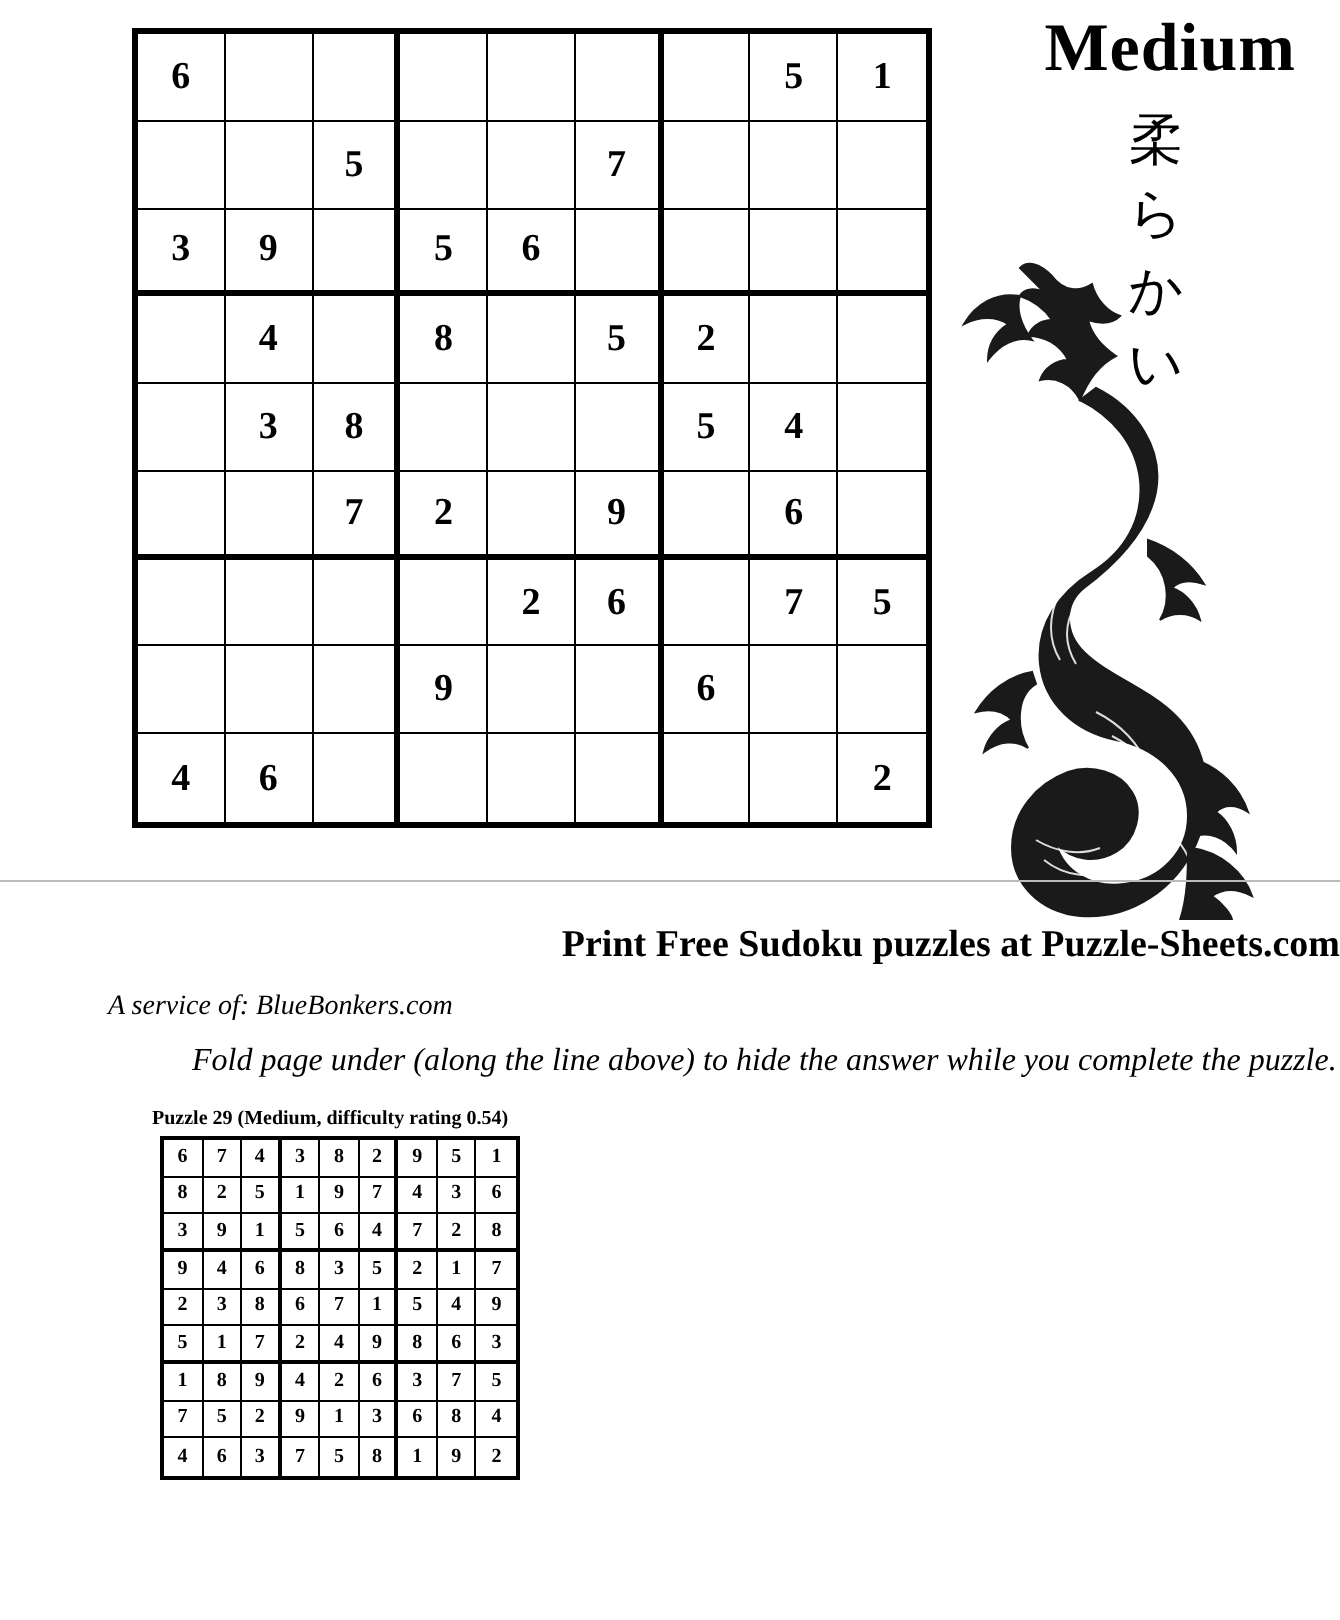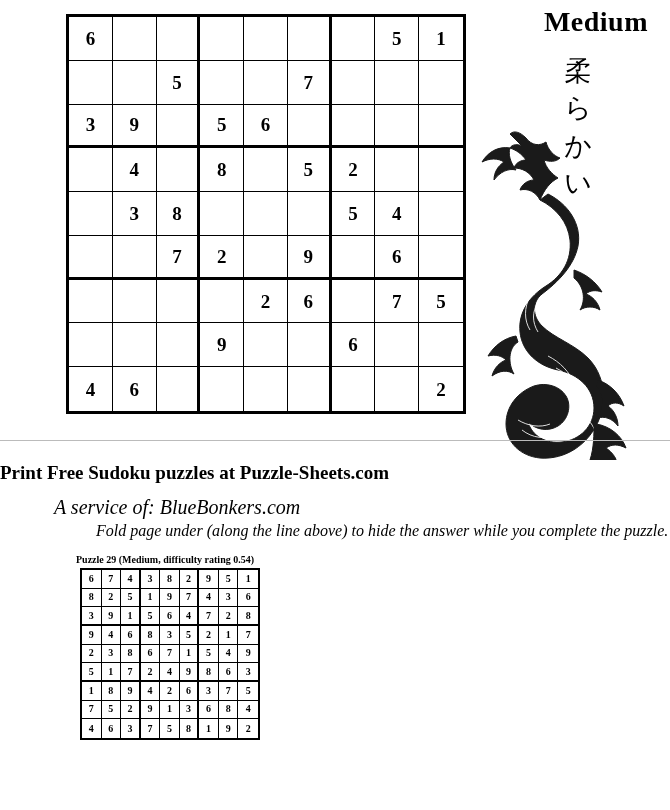--- a/index.html
+++ b/index.html
@@ -54,21 +54,21 @@
     border-bottom: none;
   }
 
   
   #difficulty-label {
     position: absolute;
     right: 22px;
     top: 6px;
     font-family: "Liberation Serif", serif;
     font-weight: bold;
-    font-size: 28px;
+    font-size: 34px;
     letter-spacing: 0.5px;
     color: #000;
   }
 
   
   #kanji-column {
     position: absolute;
     left: 548px;
     top: 52px;
     width: 60px;
@@ -97,33 +97,33 @@
     height: 0;
     border-top: 1px solid #bbbbbb;
   }
 
   
   #promo-line {
     position: absolute;
     left: 0;
     top: 462px;
     width: 670px;
-    text-align: left;
+    text-align: right;
     font-family: "Liberation Serif", serif;
     font-weight: bold;
     font-size: 19px;
     color: #000;
   }
   #service-line {
     position: absolute;
     left: 54px;
     top: 496px;
     font-family: "Liberation Serif", serif;
     font-style: italic;
-    font-size: 20px;
+    font-size: 14px;
     color: #000;
   }
   #fold-instruction {
     position: absolute;
     left: 96px;
     top: 522px;
     font-family: "Liberation Serif", serif;
     font-style: italic;
     font-size: 16px;
     color: #000;

